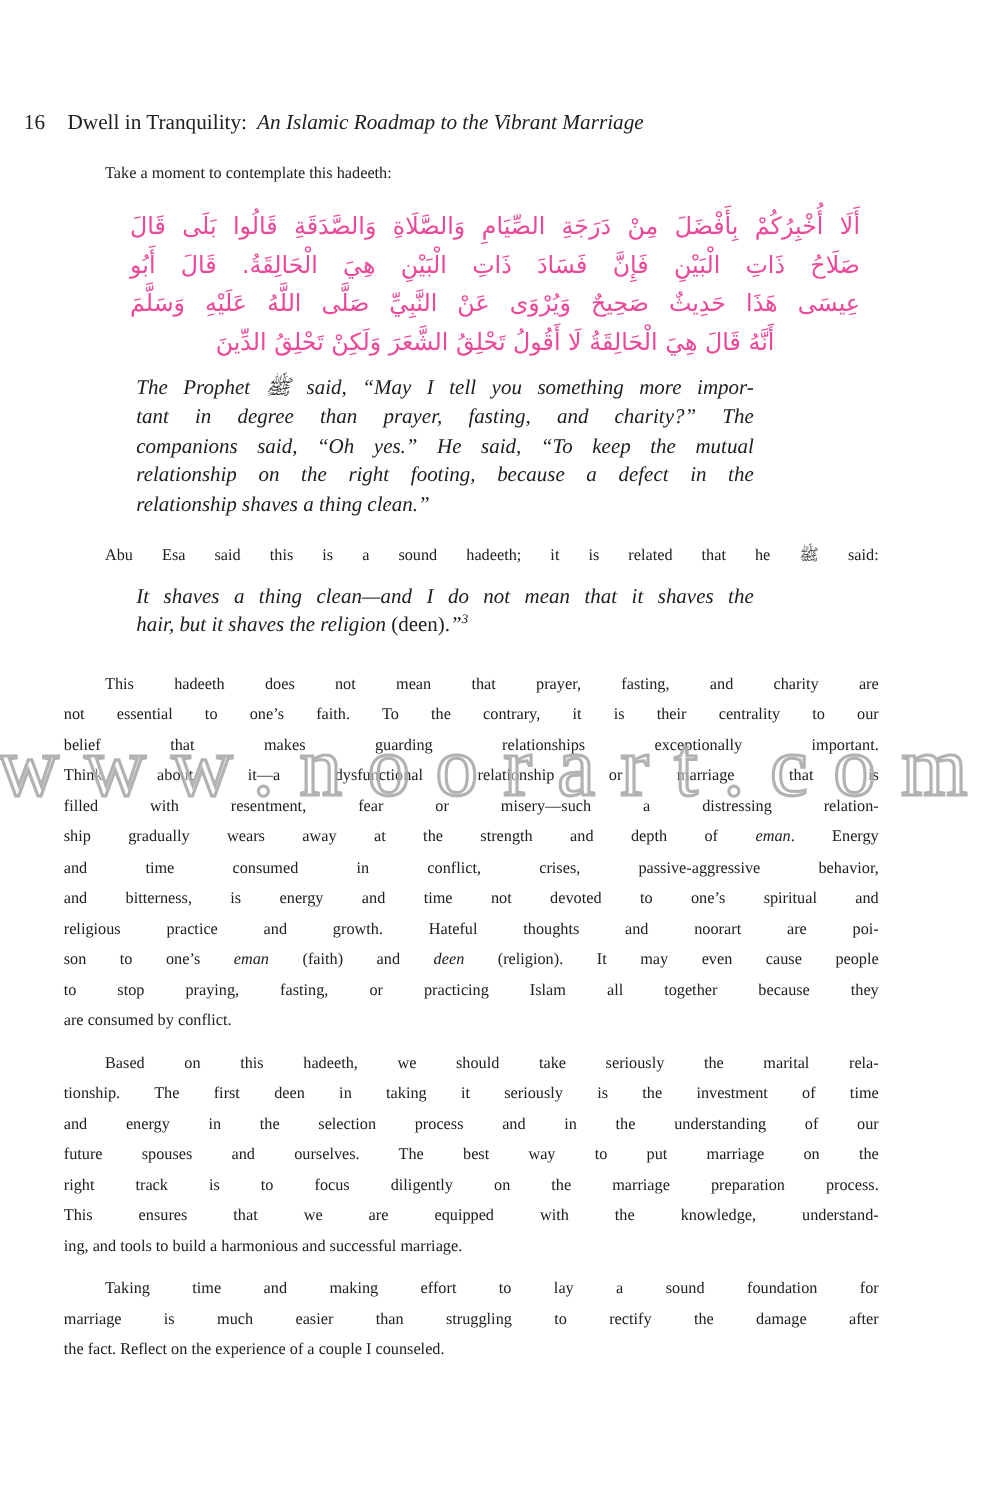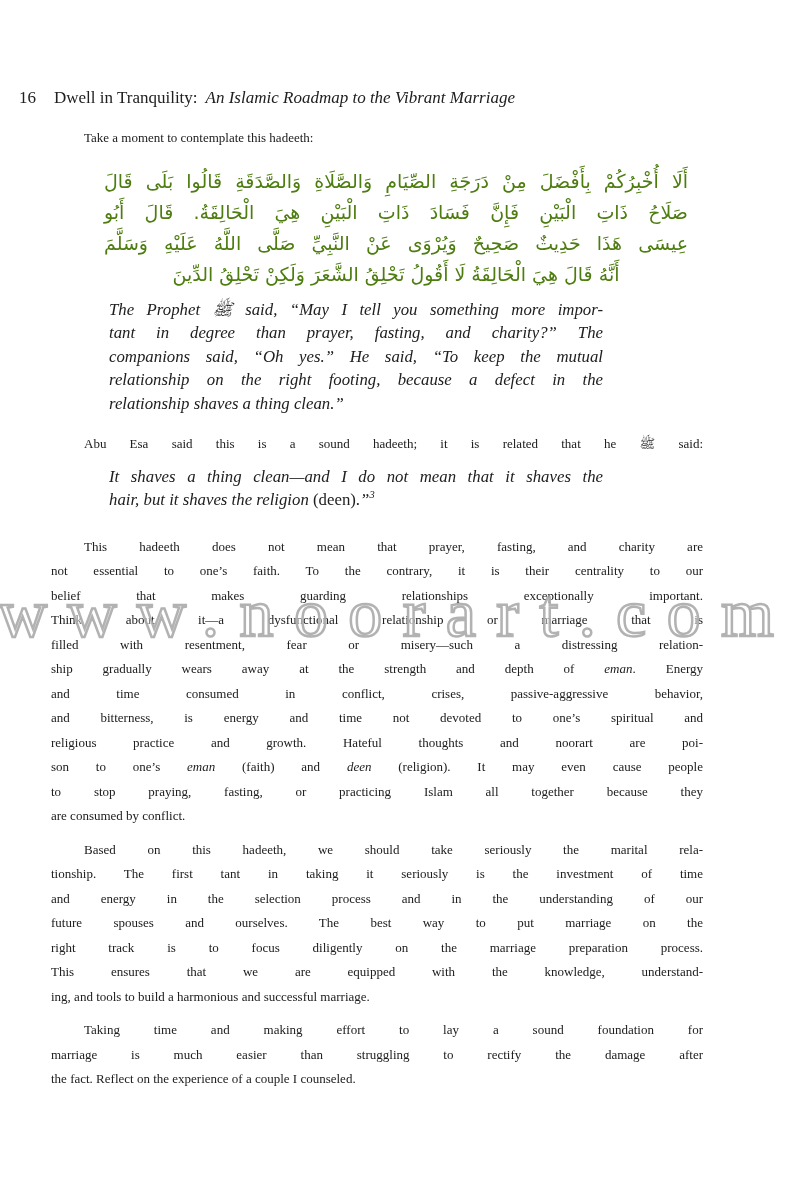--- a/index.html
+++ b/index.html
@@ -33,21 +33,21 @@
   .ln{text-align:justify;text-align-last:justify;}
   .ln-last{text-align-last:left;}
   .indent .ln:first-child{text-indent:33px;}
   .stretch .ln-last{text-align-last:justify;}
   .arabic{
     direction:rtl;
     font-family:"DejaVu Sans",sans-serif;
     font-size:19px;
     line-height:31px;
     margin:0 15px 8px 53px;
-    color:#4d7c0f;
+    color:#ec4899;
   }
   .arabic .ln-last{text-align-last:center;}
   .quote{
     font-style:italic;
     font-size:16.8px;
     line-height:23.5px;
     margin:0 100px 17px 58px;
   }
   .quote.q2{margin-bottom:23px;}
   .abu{margin-bottom:8px;}
@@ -115,21 +115,21 @@
       <div class="ln"><span>and time consumed in conflict, crises, passive-aggressive behavior,</span></div>
       <div class="ln"><span>and bitterness, is energy and time not devoted to one’s spiritual and</span></div>
       <div class="ln"><span>religious practice and growth. Hateful thoughts and noorart are poi-</span></div>
       <div class="ln"><span>son to one’s </span><span class="it">eman</span><span> (faith) and </span><span class="it">deen</span><span> (religion). It may even cause people</span></div>
       <div class="ln"><span>to stop praying, fasting, or practicing Islam all together because they</span></div>
       <div class="ln ln-last"><span>are consumed by conflict.</span></div>
     </div>
 
   <div class="para indent">
       <div class="ln"><span>Based on this hadeeth, we should take seriously the marital rela-</span></div>
-      <div class="ln"><span>tionship. The first tant in taking it seriously is the investment of time</span></div>
+      <div class="ln"><span>tionship. The first deen in taking it seriously is the investment of time</span></div>
       <div class="ln"><span>and energy in the selection process and in the understanding of our</span></div>
       <div class="ln"><span>future spouses and ourselves. The best way to put marriage on the</span></div>
       <div class="ln"><span>right track is to focus diligently on the marriage preparation process.</span></div>
       <div class="ln"><span>This ensures that we are equipped with the knowledge, understand-</span></div>
       <div class="ln ln-last"><span>ing, and tools to build a harmonious and successful marriage.</span></div>
     </div>
 
   <div class="para indent">
       <div class="ln"><span>Taking time and making effort to lay a sound foundation for</span></div>
       <div class="ln"><span>marriage is much easier than struggling to rectify the damage after</span></div>

